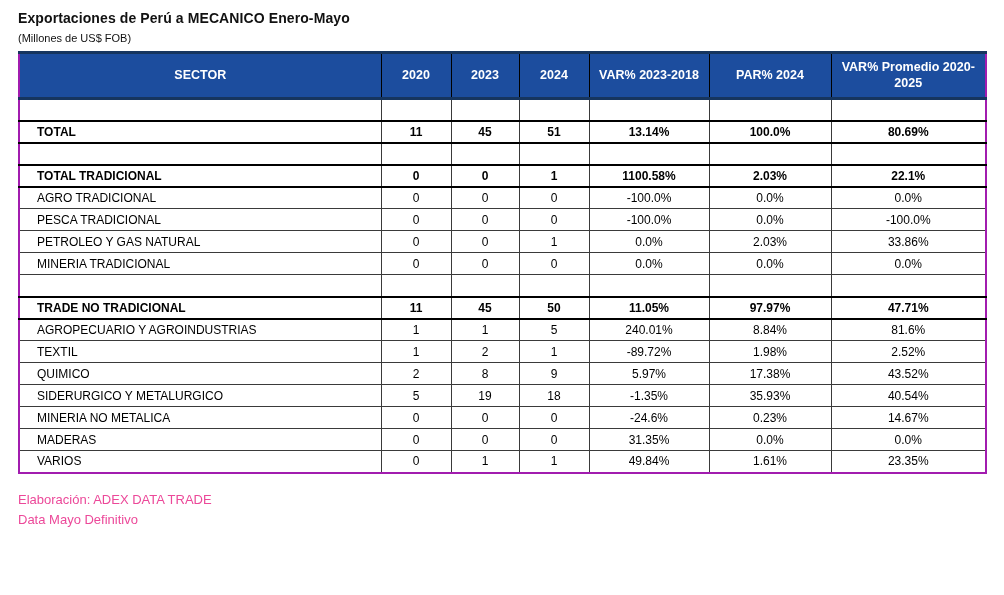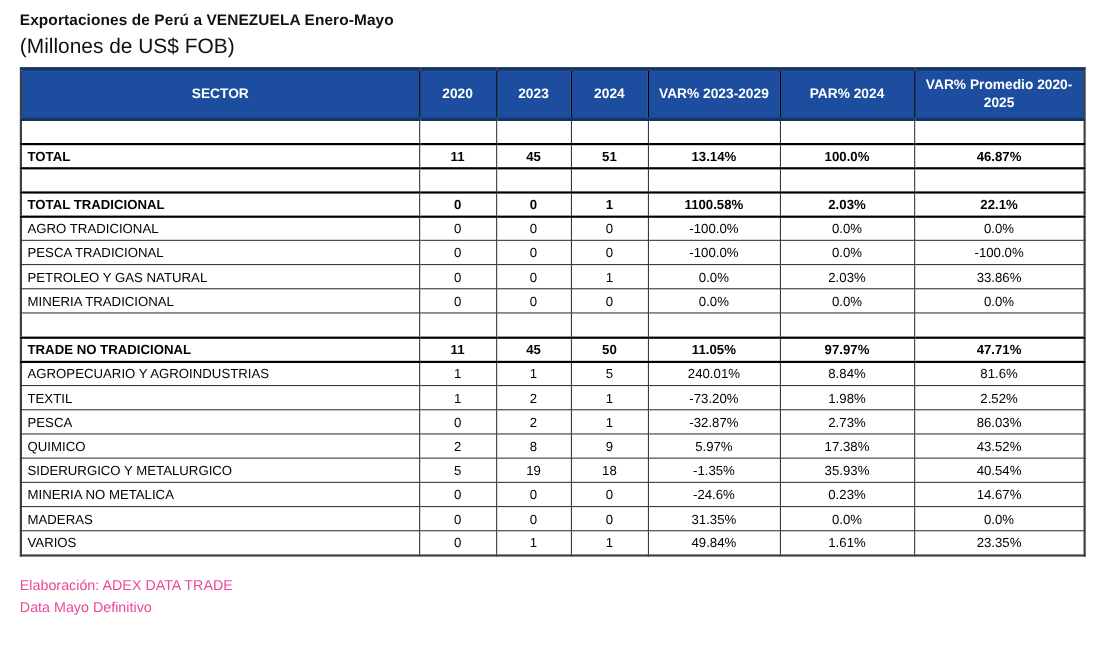--- a/index.html
+++ b/index.html
@@ -13,30 +13,30 @@
   .page { padding: 10px 0 0 18px; }
 
   .title {
     font-size: 14px;
     font-weight: bold;
     color: #111;
     margin-bottom: 6px;
     letter-spacing: 0.1px;
   }
   .subtitle {
-    font-size: 19px;
+    font-size: 11px;
     color: #111;
     margin-bottom: 7px;
   }
 
   table.data {
     border-collapse: collapse;
     table-layout: fixed;
     width: 967px;
-    border: 2px solid #404040;
+    border: 2px solid #a21caf;
   }
   table.data th, table.data td {
     border: 1px solid #3a3a3a;
     font-size: 12px;
     overflow: hidden;
   }
   table.data thead th {
     background: #1C4D9E;
     color: #ffffff;
     font-weight: bold;
@@ -53,61 +53,61 @@
   }
   table.data tbody td {
     height: 22px;
     padding: 1px 5px;
     text-align: center;
     vertical-align: middle;
     white-space: nowrap;
   }
   table.data tbody td.sector {
     text-align: left;
-    padding-left: 5px;
+    padding-left: 17px;
   }
   tr.spacer td { height: 17px; }
   tr.bold-row td {
     font-weight: bold;
     border-top: 2px solid #000;
     border-bottom: 2px solid #000;
     height: 23px;
   }
 
   .footer { margin-top: 16px; }
   .footer div {
     font-size: 13px;
     color: #ec4899;
     line-height: 1.55;
   }
 </style>
 </head>
 <body>
 
 <div class="page">
-  <div class="title">Exportaciones de Perú a VENEZUELA Enero-Mayo</div>
+  <div class="title">Exportaciones de Perú a MECANICO Enero-Mayo</div>
   <div class="subtitle">(Millones de US$ FOB)</div>
 
   <table class="data">
     <colgroup>
       <col style="width:362px">
       <col style="width:70px">
       <col style="width:68px">
       <col style="width:70px">
       <col style="width:120px">
       <col style="width:122px">
       <col style="width:155px">
     </colgroup>
     <thead>
       <tr>
         <th>SECTOR</th>
         <th>2020</th>
         <th>2023</th>
         <th>2024</th>
-        <th>VAR% 2023-2029</th>
+        <th>VAR% 2023-2018</th>
         <th>PAR% 2024</th>
         <th>VAR% Promedio 2020-2025</th>
       </tr>
     </thead>
     <tbody>
         <tr class="spacer">
           <td></td>
           <td></td>
           <td></td>
           <td></td>
@@ -115,21 +115,21 @@
           <td></td>
           <td></td>
         </tr>
         <tr class="bold-row">
           <td class="sector">TOTAL</td>
           <td>11</td>
           <td>45</td>
           <td>51</td>
           <td>13.14%</td>
           <td>100.0%</td>
-          <td>46.87%</td>
+          <td>80.69%</td>
         </tr>
         <tr class="spacer">
           <td></td>
           <td></td>
           <td></td>
           <td></td>
           <td></td>
           <td></td>
           <td></td>
         </tr>
@@ -203,32 +203,23 @@
           <td>5</td>
           <td>240.01%</td>
           <td>8.84%</td>
           <td>81.6%</td>
         </tr>
         <tr>
           <td class="sector">TEXTIL</td>
           <td>1</td>
           <td>2</td>
           <td>1</td>
-          <td>-73.20%</td>
+          <td>-89.72%</td>
           <td>1.98%</td>
           <td>2.52%</td>
-        </tr>
-        <tr>
-          <td class="sector">PESCA</td>
-          <td>0</td>
-          <td>2</td>
-          <td>1</td>
-          <td>-32.87%</td>
-          <td>2.73%</td>
-          <td>86.03%</td>
         </tr>
         <tr>
           <td class="sector">QUIMICO</td>
           <td>2</td>
           <td>8</td>
           <td>9</td>
           <td>5.97%</td>
           <td>17.38%</td>
           <td>43.52%</td>
         </tr>

